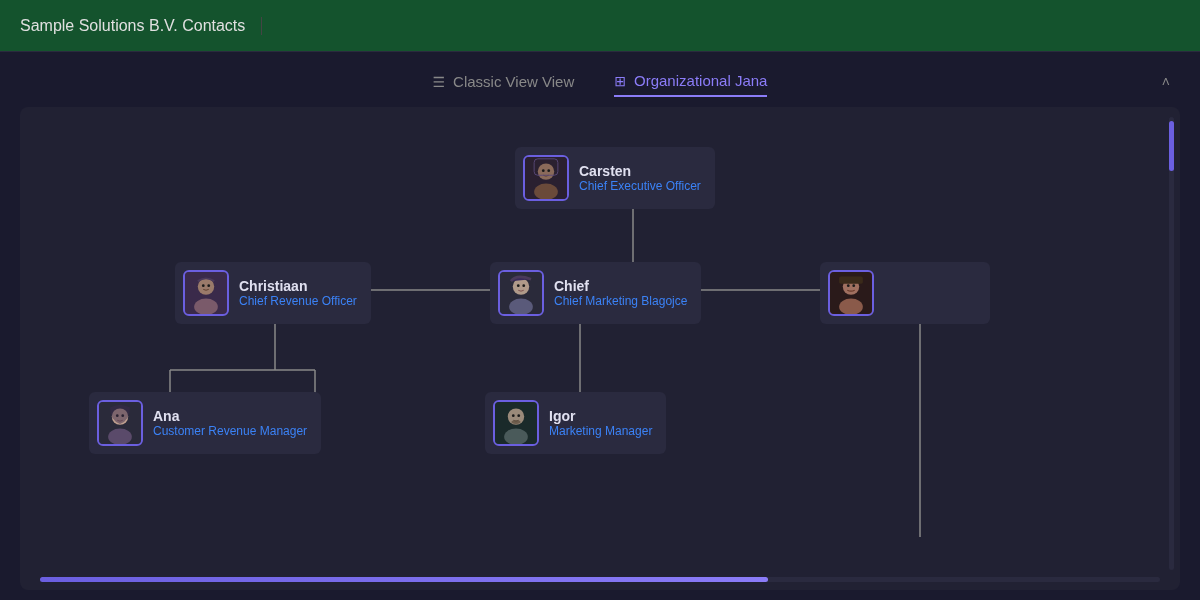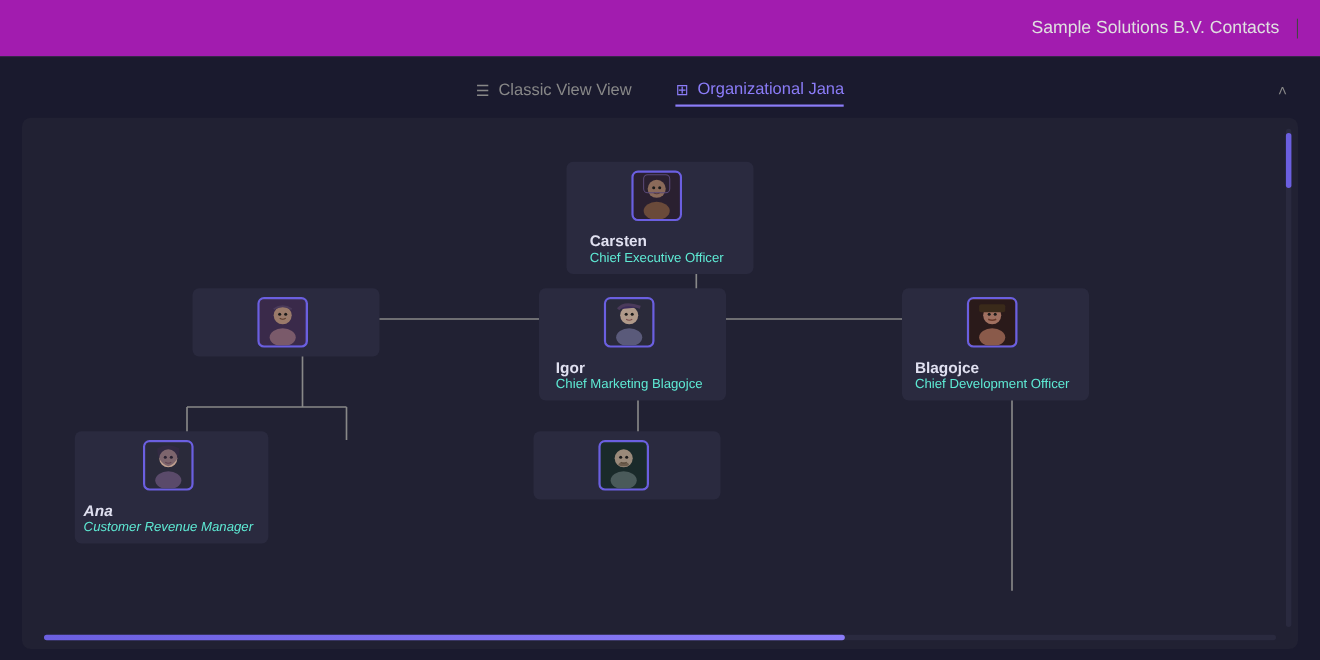--- a/index.html
+++ b/index.html
@@ -4,27 +4,26 @@
   <style>
     * { box-sizing: border-box; margin: 0; padding: 0; }
     body {
       width: 1200px;
       height: 600px;
       background: #1a1a2e;
       font-family: 'Segoe UI', Arial, sans-serif;
       overflow: hidden;
     }
     .header {
-      background: #a21caf;
+      background: #14532d;
       padding: 10px 20px;
       display: flex;
       align-items: center;
       border-bottom: 1px solid #2a2a3e;
       height: 52px;
-      justify-content: flex-end;
     }
     .header-title {
       color: #e0e0e0;
       font-size: 16px;
       font-weight: 500;
       border-right: 1px solid #444;
       padding-right: 16px;
     }
     .main-content {
       background: #1a1a2e;
@@ -87,41 +86,40 @@
     .person-card {
       position: absolute;
       display: flex;
       align-items: center;
       gap: 10px;
       background: #2a2a3f;
       border-radius: 6px;
       padding: 8px 14px 8px 8px;
       cursor: pointer;
       min-width: 170px;
-      flex-direction: column;
     }
     .avatar {
       width: 46px;
       height: 46px;
       border-radius: 6px;
       border: 2px solid #6b5fe0;
       overflow: hidden;
       flex-shrink: 0;
       display: flex;
       align-items: center;
       justify-content: center;
       font-size: 18px;
     }
     .person-info .name {
       color: #e0e0f0;
       font-size: 14px;
       font-weight: 600;
     }
     .person-info .role {
-      color: #5eead4;
+      color: #3b82f6;
       font-size: 12px;
     }
     
     .av-carsten { background: linear-gradient(135deg, #3a2a4a, #2a1a3a); }
     .av-christiaan { background: linear-gradient(135deg, #4a3a5a, #6b5fe0); }
     .av-jana { background: linear-gradient(135deg, #2a3a5a, #3a4a6a); }
     .av-blagojce { background: linear-gradient(135deg, #5a3a2a, #8a5a3a); }
     .av-ana { background: linear-gradient(135deg, #3a3a5a, #4a4a6a); }
     .av-igor { background: linear-gradient(135deg, #2a4a4a, #3a5a5a); }
 
@@ -222,56 +220,56 @@
               <svg viewBox="0 0 46 46" xmlns="http://www.w3.org/2000/svg">
                 <rect width="46" height="46" fill="#3a2a4a"></rect>
                 <circle cx="23" cy="16" r="9" fill="#9a7a6a"></circle>
                 <ellipse cx="23" cy="38" rx="13" ry="9" fill="#7a5a6a"></ellipse>
                 <circle cx="20" cy="15" r="1.5" fill="#1a1a1a"></circle>
                 <circle cx="26" cy="15" r="1.5" fill="#1a1a1a"></circle>
                 <path d="M20 19 Q23 21 26 19" stroke="#5a3a2a" stroke-width="1" fill="none"></path>
                 <path d="M14 10 Q23 4 32 10" stroke="#4a3a5a" stroke-width="2" fill="none"></path>
               </svg>
             </div>
+            <div class="person-info">
+              <div class="name">Christiaan</div>
+              <div class="role">Chief Revenue Officer</div>
+            </div>
           </div>
           <div class="person-card" style="left: 470px; top: 155px;">
             <div class="avatar av-jana">
               <svg viewBox="0 0 46 46" xmlns="http://www.w3.org/2000/svg">
                 <rect width="46" height="46" fill="#2a2a3a"></rect>
                 <circle cx="23" cy="16" r="9" fill="#b09a8a"></circle>
                 <ellipse cx="23" cy="38" rx="13" ry="9" fill="#5a5a7a"></ellipse>
                 <circle cx="20" cy="15" r="1.5" fill="#1a1a1a"></circle>
                 <circle cx="26" cy="15" r="1.5" fill="#1a1a1a"></circle>
                 <path d="M20 20 Q23 22 26 20" stroke="#7a4a4a" stroke-width="1" fill="none"></path>
                 <path d="M12 10 Q18 2 34 8" stroke="#4a3a5a" stroke-width="3" fill="#3a2a5a"></path>
               </svg>
             </div>
             <div class="person-info">
-              <div class="name">Igor</div>
+              <div class="name">Chief</div>
               <div class="role">Chief Marketing Blagojce</div>
             </div>
           </div>
           <div class="person-card" style="left: 800px; top: 155px;">
             <div class="avatar av-blagojce">
               <svg viewBox="0 0 46 46" xmlns="http://www.w3.org/2000/svg">
                 <rect width="46" height="46" fill="#2a1a1a"></rect>
                 <circle cx="23" cy="16" r="9" fill="#a07060"></circle>
                 <ellipse cx="23" cy="38" rx="13" ry="9" fill="#8a5a4a"></ellipse>
                 <circle cx="20" cy="15" r="1.5" fill="#1a1a1a"></circle>
                 <circle cx="26" cy="15" r="1.5" fill="#1a1a1a"></circle>
                 <path d="M19 20 Q23 22 27 20" stroke="#6a3a2a" stroke-width="1.5" fill="none"></path>
                 <rect x="10" y="5" width="26" height="8" rx="2" fill="#3a2a1a"></rect>
               </svg>
             </div>
-            <div class="person-info">
-              <div class="name">Blagojce</div>
-              <div class="role">Chief Development Officer</div>
-            </div>
-          </div>
-          <div class="person-card" style="left: 48px; top: 285px; font-style: italic;">
+          </div>
+          <div class="person-card" style="left: 69px; top: 285px;">
             <div class="avatar av-ana">
               <svg viewBox="0 0 46 46" xmlns="http://www.w3.org/2000/svg">
                 <rect width="46" height="46" fill="#2a2a3a"></rect>
                 <circle cx="23" cy="16" r="9" fill="#c0a090"></circle>
                 <ellipse cx="23" cy="38" rx="13" ry="9" fill="#5a4a6a"></ellipse>
                 <circle cx="20" cy="15" r="1.5" fill="#1a1a1a"></circle>
                 <circle cx="26" cy="15" r="1.5" fill="#1a1a1a"></circle>
                 <path d="M20 20 Q23 22 26 20" stroke="#8a5a5a" stroke-width="1" fill="none"></path>
                 <path d="M12 6 Q23 0 34 6 Q34 20 23 24 Q12 20 12 6" fill="#3a2a4a" opacity="0.5"></path>
               </svg>
@@ -286,20 +284,24 @@
               <svg viewBox="0 0 46 46" xmlns="http://www.w3.org/2000/svg">
                 <rect width="46" height="46" fill="#1a2a2a"></rect>
                 <circle cx="23" cy="16" r="9" fill="#9a8a7a"></circle>
                 <ellipse cx="23" cy="38" rx="13" ry="9" fill="#4a5a5a"></ellipse>
                 <circle cx="20" cy="15" r="1.5" fill="#1a1a1a"></circle>
                 <circle cx="26" cy="15" r="1.5" fill="#1a1a1a"></circle>
                 <path d="M20 20 Q23 22 26 20" stroke="#5a4a3a" stroke-width="1" fill="none"></path>
                 <ellipse cx="23" cy="22" rx="5" ry="2" fill="#5a4a3a" opacity="0.7"></ellipse>
               </svg>
             </div>
+            <div class="person-info">
+              <div class="name">Igor</div>
+              <div class="role">Marketing Manager</div>
+            </div>
           </div>
         </div>
 
     </div>
 
     <div class="scrollbar-v">
       <div class="scrollbar-v-thumb"></div>
     </div>
 
     <div class="scrollbar-h">

